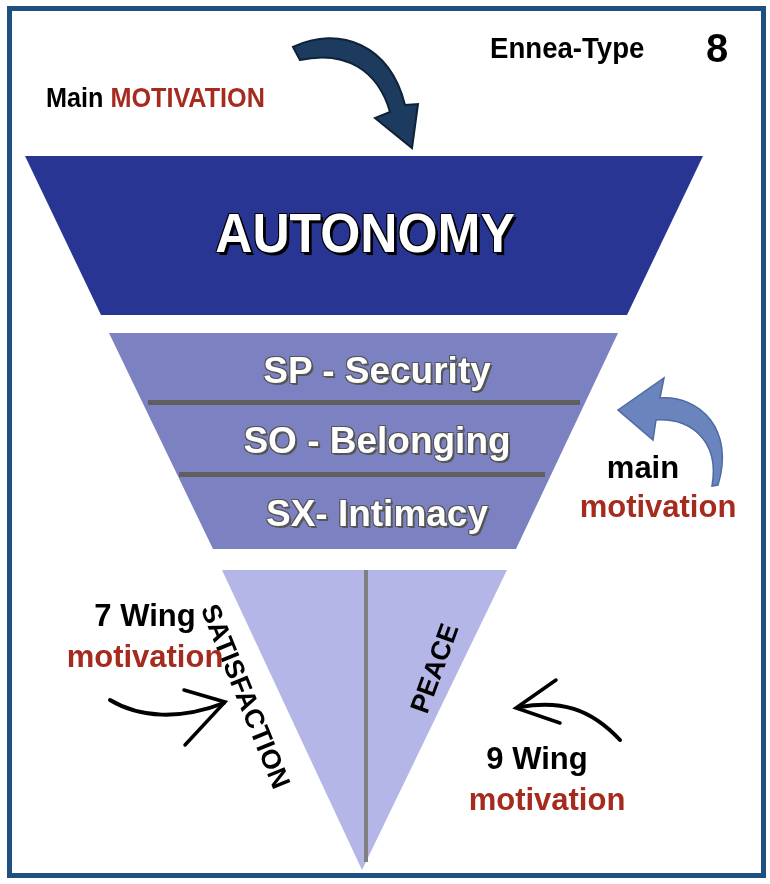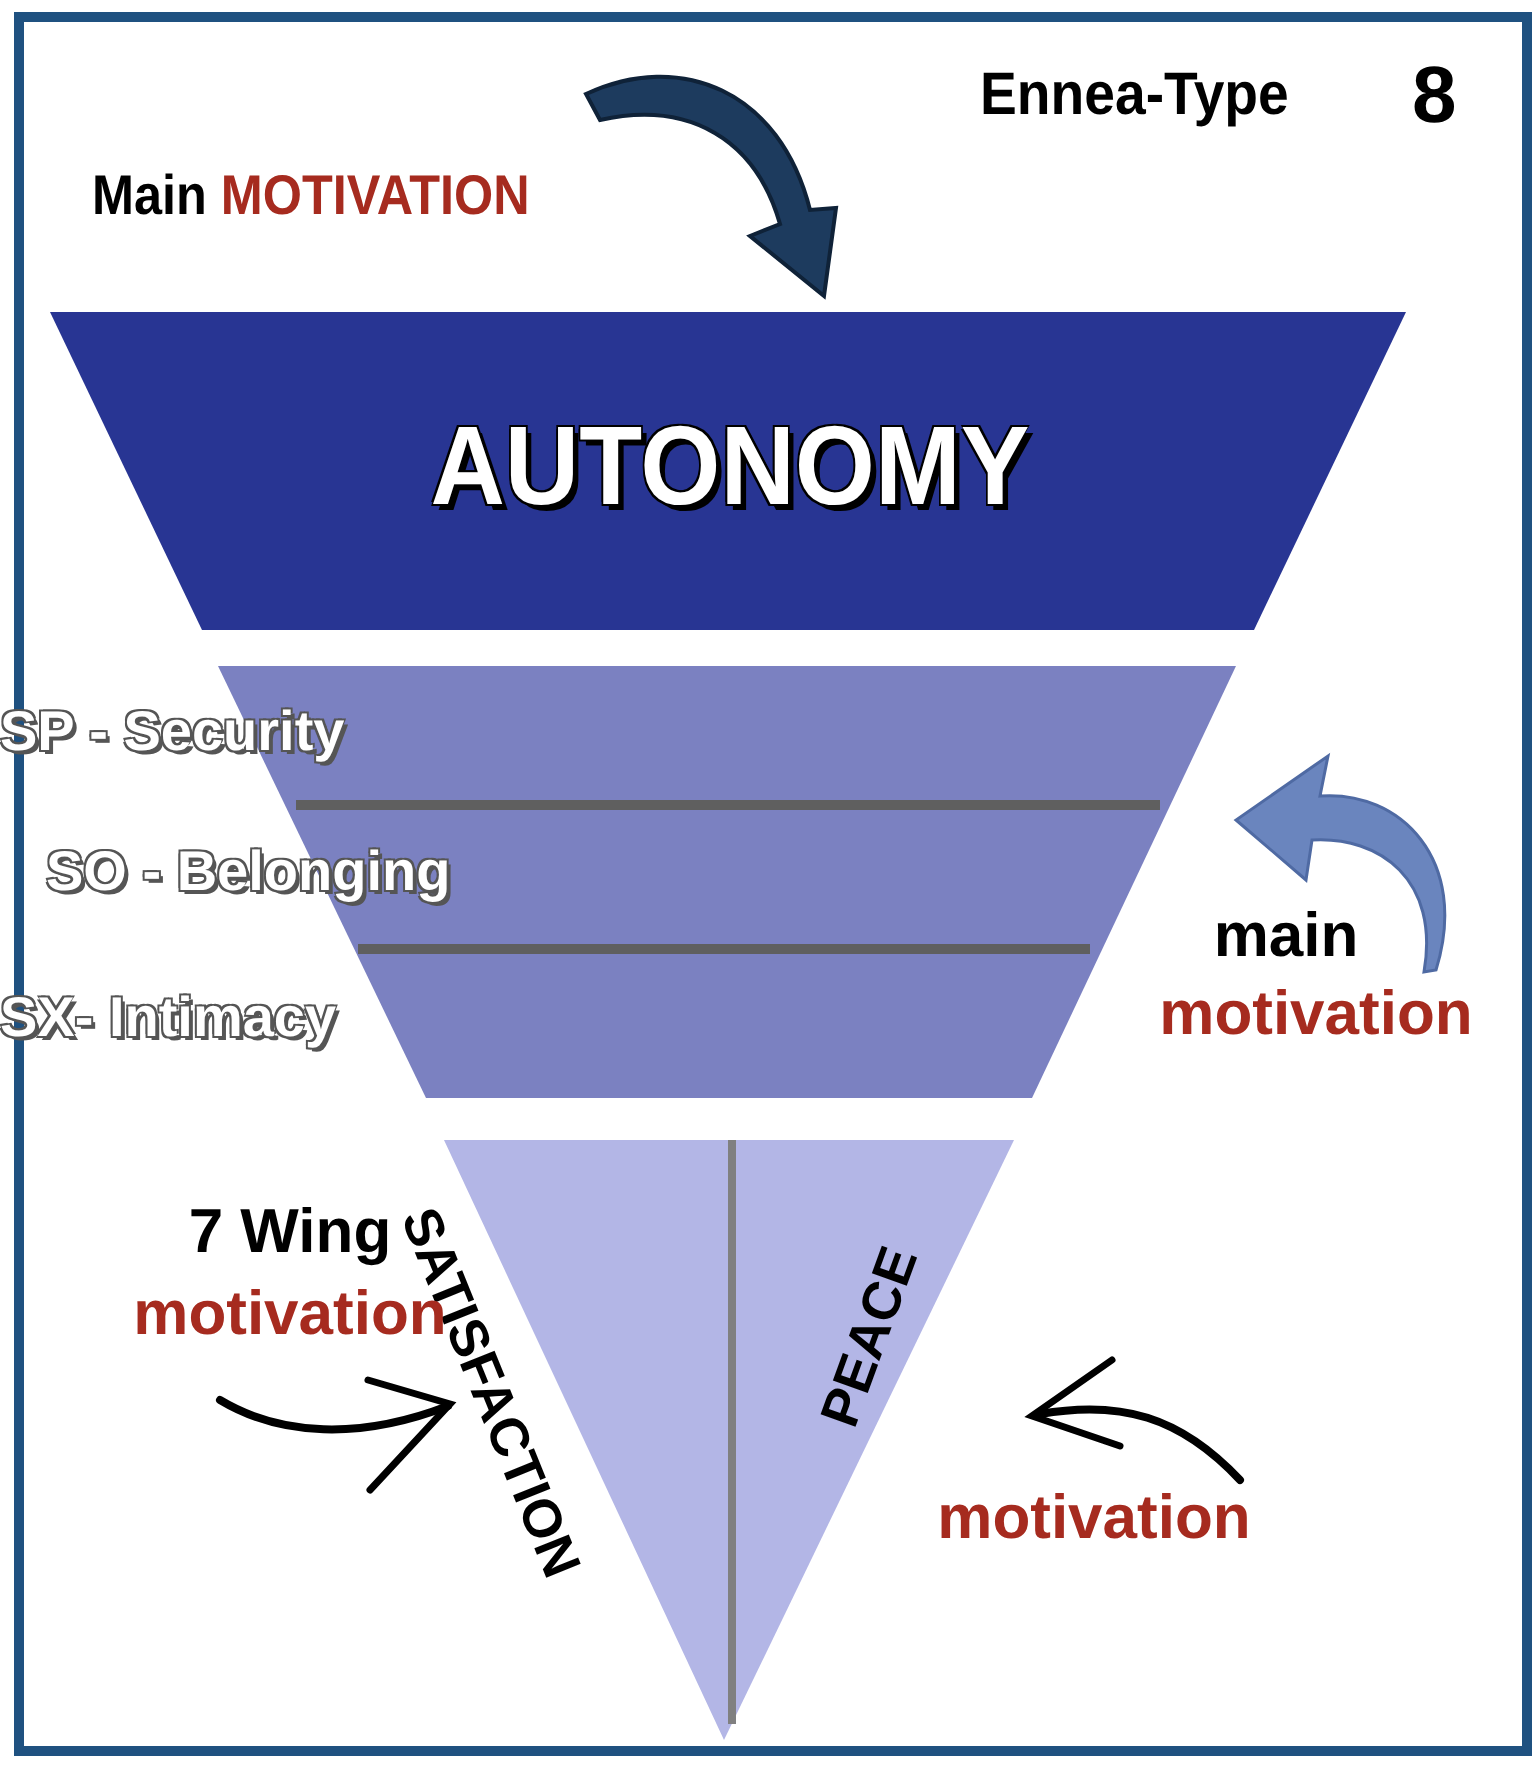--- a/index.html
+++ b/index.html
@@ -17,25 +17,25 @@
     .red { color: #a62b1f; }
     .title-type { left: 490px; top: 33px; font-size: 30px; transform: scaleX(0.92); transform-origin: left top; }
     .title-num { left: 706px; top: 28px; font-size: 40px; }
     .main-mot { left: 46px; top: 84px; font-size: 28px; transform: scaleX(0.9); transform-origin: left top; }
     .big-label {
       left: 0; width: 730px; text-align: center; top: 205px; font-size: 56px; color: #ffffff;
       text-shadow: 3px 3px 0 #000, -1px -1px 0 #000, 1px -1px 0 #000, -1px 1px 0 #000;
       transform: scaleX(0.92); transform-origin: center top;
     }
     .sub-label {
-      left: 0; width: 730px; font-size: 28px; color: #ffffff;
+      left: 12px; width: 730px; text-align: center; font-size: 37px; color: #ffffff;
       text-shadow: 2px 2px 0 #555, -1px -1px 0 #555, 1px -1px 0 #555, -1px 1px 0 #555;
     }
     .sub-0 { top: 352px; }
-    .sub-1 { top: 422px; margin-left: 23px; }
+    .sub-1 { top: 422px; }
     .sub-2 { top: 495px; }
     .side { font-size: 31px; text-align: center; }
     .rot { font-size: 27px; color: #000; }
   </style>
 </head>
 <body>
 
 <div class="frame"></div>
 
 <svg class="stage" width="770" height="884" viewBox="0 0 770 884">
@@ -89,14 +89,15 @@
   <div class="black" style="margin-bottom:8px; margin-left:-30px;">main</div>
   <div class="red">motivation</div>
 </div>
 
 <div class="lbl side" style="left:50px; top:600px; width:190px;">
   <div class="black" style="margin-bottom:10px;">7 Wing</div>
   <div class="red">motivation</div>
 </div>
 
 <div class="lbl side" style="left:452px; top:743px; width:190px;">
+  <div class="black" style="margin-bottom:10px; margin-left:-20px;">9 Wing</div>
   <div class="red">motivation</div>
 </div>
 
 </body></html>

